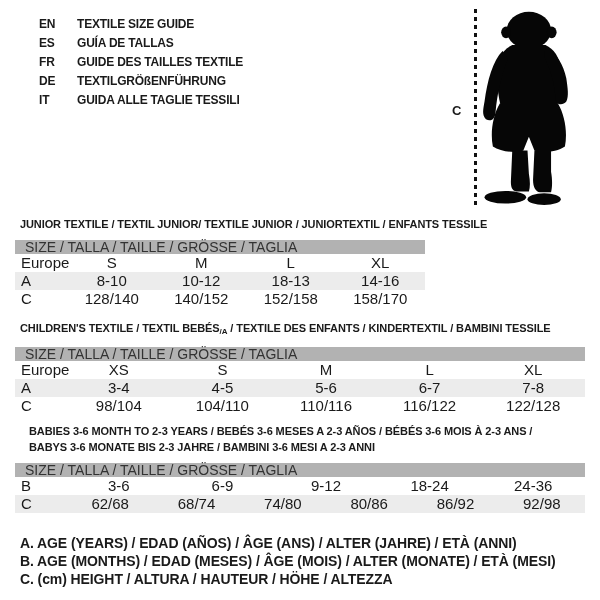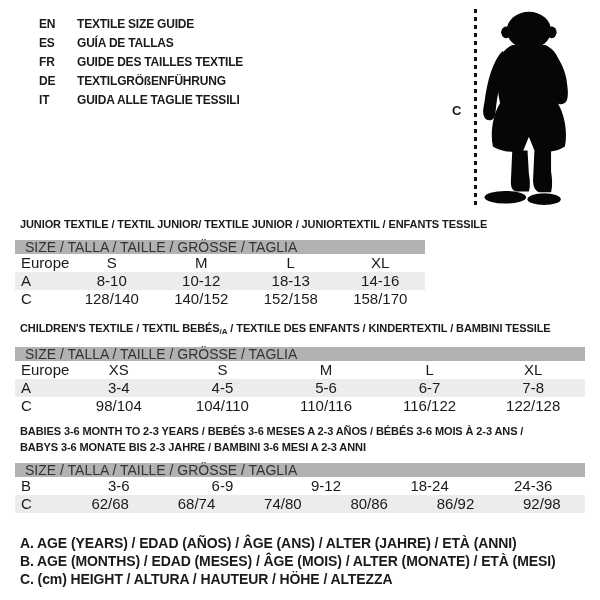--- a/index.html
+++ b/index.html
@@ -14,21 +14,21 @@
   .lang-code{width:38px;}
   
   #marker-c{position:absolute;left:452px;top:103px;font-size:13px;font-weight:bold;}
   #dash-line{position:absolute;left:474px;top:9px;width:3px;height:198px;
     background:repeating-linear-gradient(to bottom,#111 0 4px,transparent 4px 8px);}
   #baby-svg{position:absolute;left:479px;top:6px;width:97px;height:201px;}
   
   .section-title{position:absolute;left:20px;font-size:11px;font-weight:bold;letter-spacing:-0.1px;line-height:16px;}
   #sec1-title{top:216px;width:560px;}
   #sec2-title{top:320px;width:575px;}
-  #sec3-title{top:423px;width:528px;}
+  #sec3-title{top:423px;width:528px;margin-left:9px;}
   .sub{font-size:8px;vertical-align:-2px;}
   
   .size-table{position:absolute;left:15px;}
   #table1{top:240px;width:410px;}
   #table2{top:347px;width:570px;}
   #table3{top:463px;width:570px;}
   .band{height:14px;line-height:14px;background:#b2b2b2;color:#333333;font-size:14px;padding-left:10px;}
   .trow{display:flex;height:18px;line-height:18px;font-size:15px;}
   .trow.alt{background:#ececec;}
   .tlabel{width:46px;padding-left:6px;}

